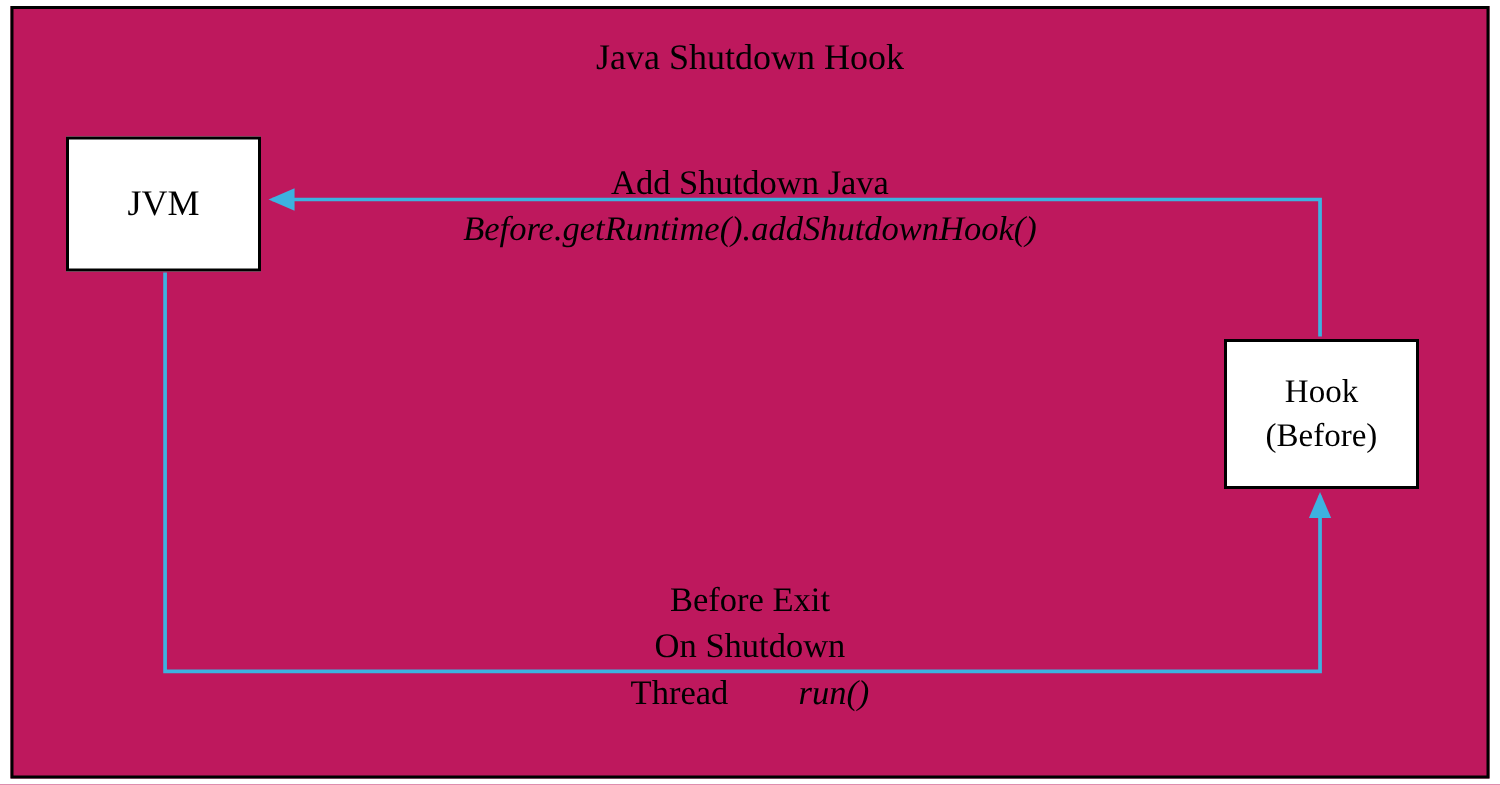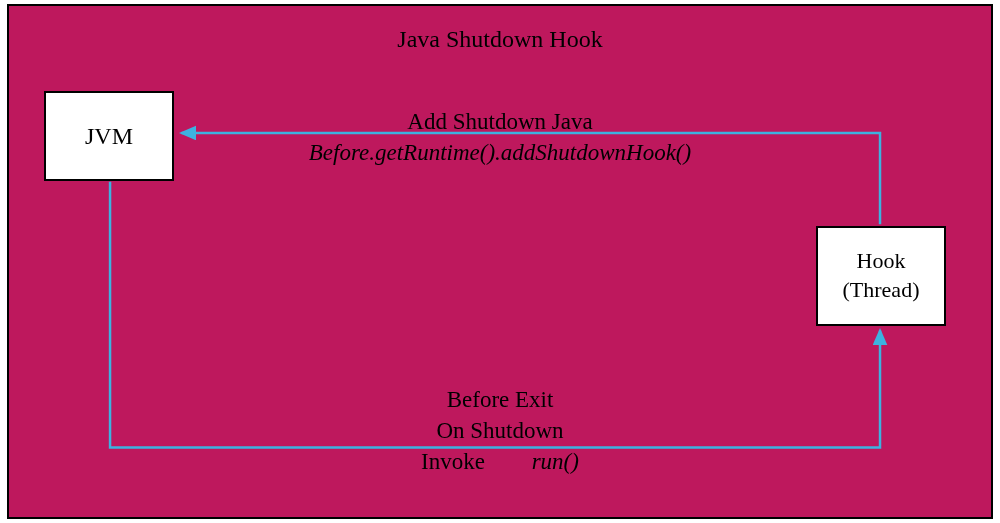--- a/index.html
+++ b/index.html
@@ -100,33 +100,33 @@
 <div class="diagram-frame">
 
   <div class="title">Java Shutdown Hook</div>
 
   <div class="jvm-box">
     <span>JVM</span>
   </div>
 
   <div class="hook-box">
     <span>Hook</span>
-    <span>(Thread)</span>
+    <span>(Before)</span>
   </div>
 
   <div class="top-label">
     <div>Add Shutdown Java</div>
     <div class="italic">Before.getRuntime().addShutdownHook()</div>
   </div>
 
   <div class="bottom-label">
     <div>Before Exit</div>
     <div>On Shutdown</div>
     <div>
-      <span>Invoke </span><span class="italic">run()</span>
+      <span>Thread </span><span class="italic">run()</span>
     </div>
   </div>
 
   <svg class="arrows" viewBox="0 0 986 515">
     <defs>
       <marker id="arrowhead" markerWidth="8" markerHeight="8" refX="6" refY="3" orient="auto">
         <polygon points="0 0, 7 3, 0 6" fill="#3db2e0"></polygon>
       </marker>
     </defs>
 

